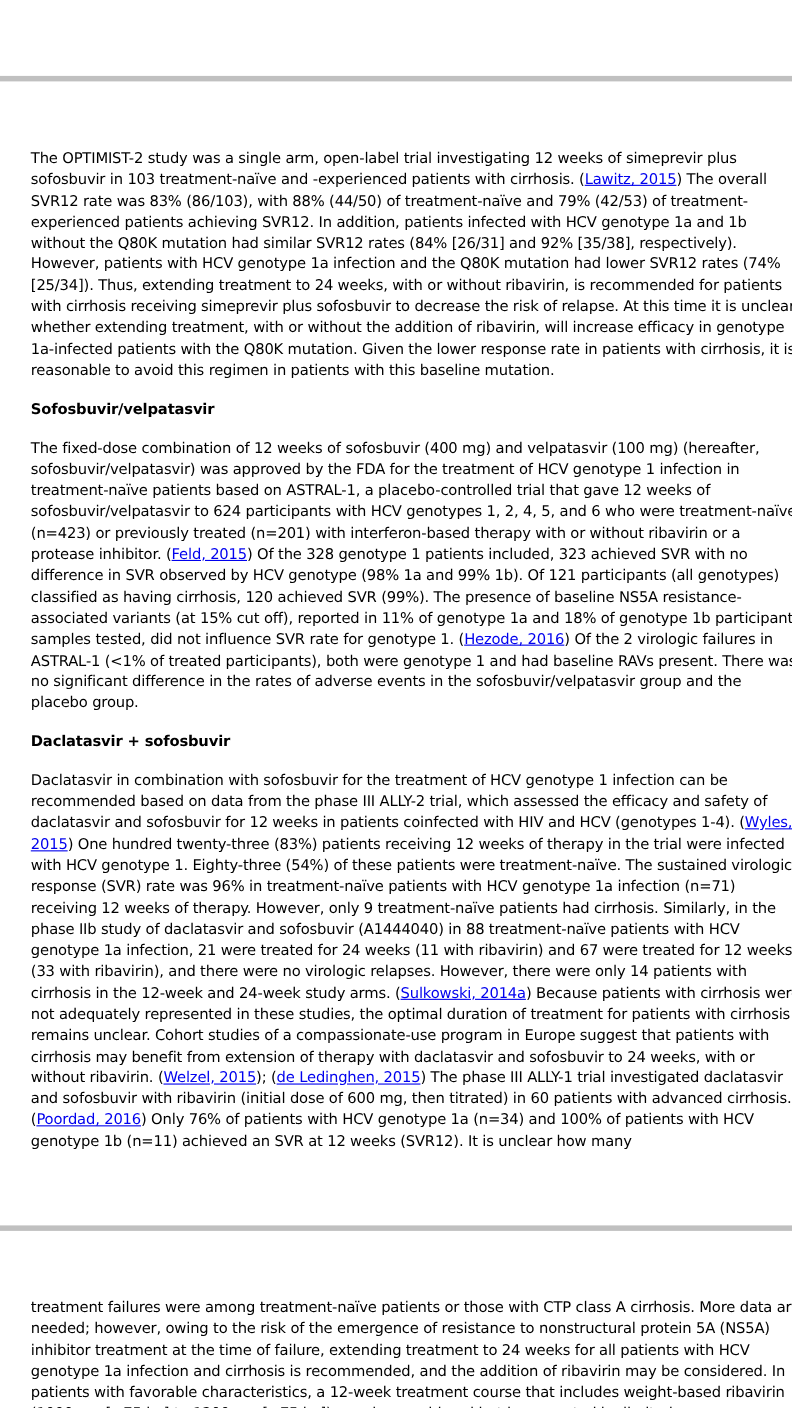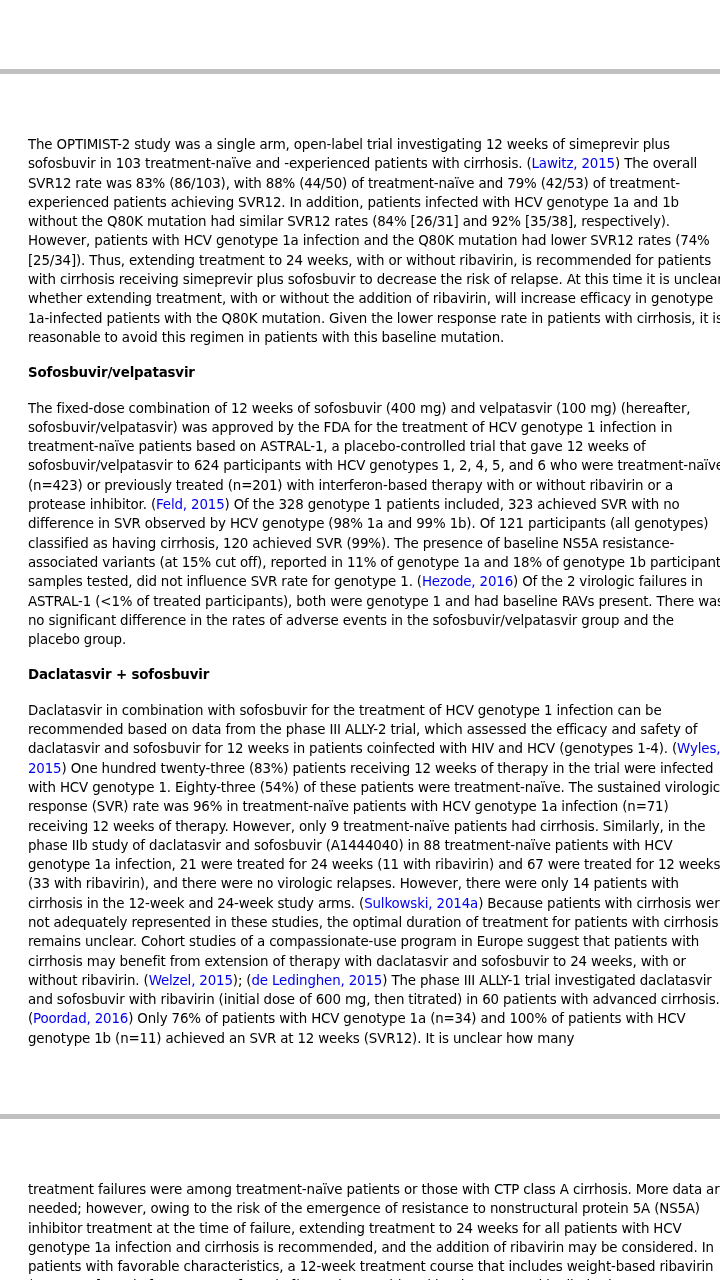--- a/index.html
+++ b/index.html
@@ -12,21 +12,21 @@
     }
     .page {
       position: absolute; left: 28px; width: 700px;
       font-size: 13.4px; line-height: 19.3px;
       letter-spacing: -0.15px;
     }
     .page p { margin: 0; }
     .page h3 {
       margin: 0; font-size: 13.4px; font-weight: bold; line-height: 19.3px;
     }
-    a.cite { color: #0000ee; cursor: pointer; }
+    a.cite { color: #0000ee; text-decoration: underline; cursor: pointer; }
     .gap { height: 16px; }
   </style>
 </head>
 <body>
 
 <div class="sep" style="top:69px;"></div>
 
 <div class="page" style="top:135px;">
   <p>The OPTIMIST-2 study was a single arm, open-label trial investigating 12 weeks of simeprevir plus sofosbuvir in 103 treatment-naïve and -experienced patients with cirrhosis. (<a class="cite">Lawitz, 2015</a>) The overall SVR12 rate was 83% (86/103), with 88% (44/50) of treatment-naïve and 79% (42/53) of treatment-experienced patients achieving SVR12. In addition, patients infected with HCV genotype 1a and 1b without the Q80K mutation had similar SVR12 rates (84% [26/31] and 92% [35/38], respectively). However, patients with HCV genotype 1a infection and the Q80K mutation had lower SVR12 rates (74% [25/34]). Thus, extending treatment to 24 weeks, with or without ribavirin, is recommended for patients with cirrhosis receiving simeprevir plus sofosbuvir to decrease the risk of relapse. At this time it is unclear whether extending treatment, with or without the addition of ribavirin, will increase efficacy in genotype 1a-infected patients with the Q80K mutation. Given the lower response rate in patients with cirrhosis, it is reasonable to avoid this regimen in patients with this baseline mutation.</p>
   <div class="gap"></div>

